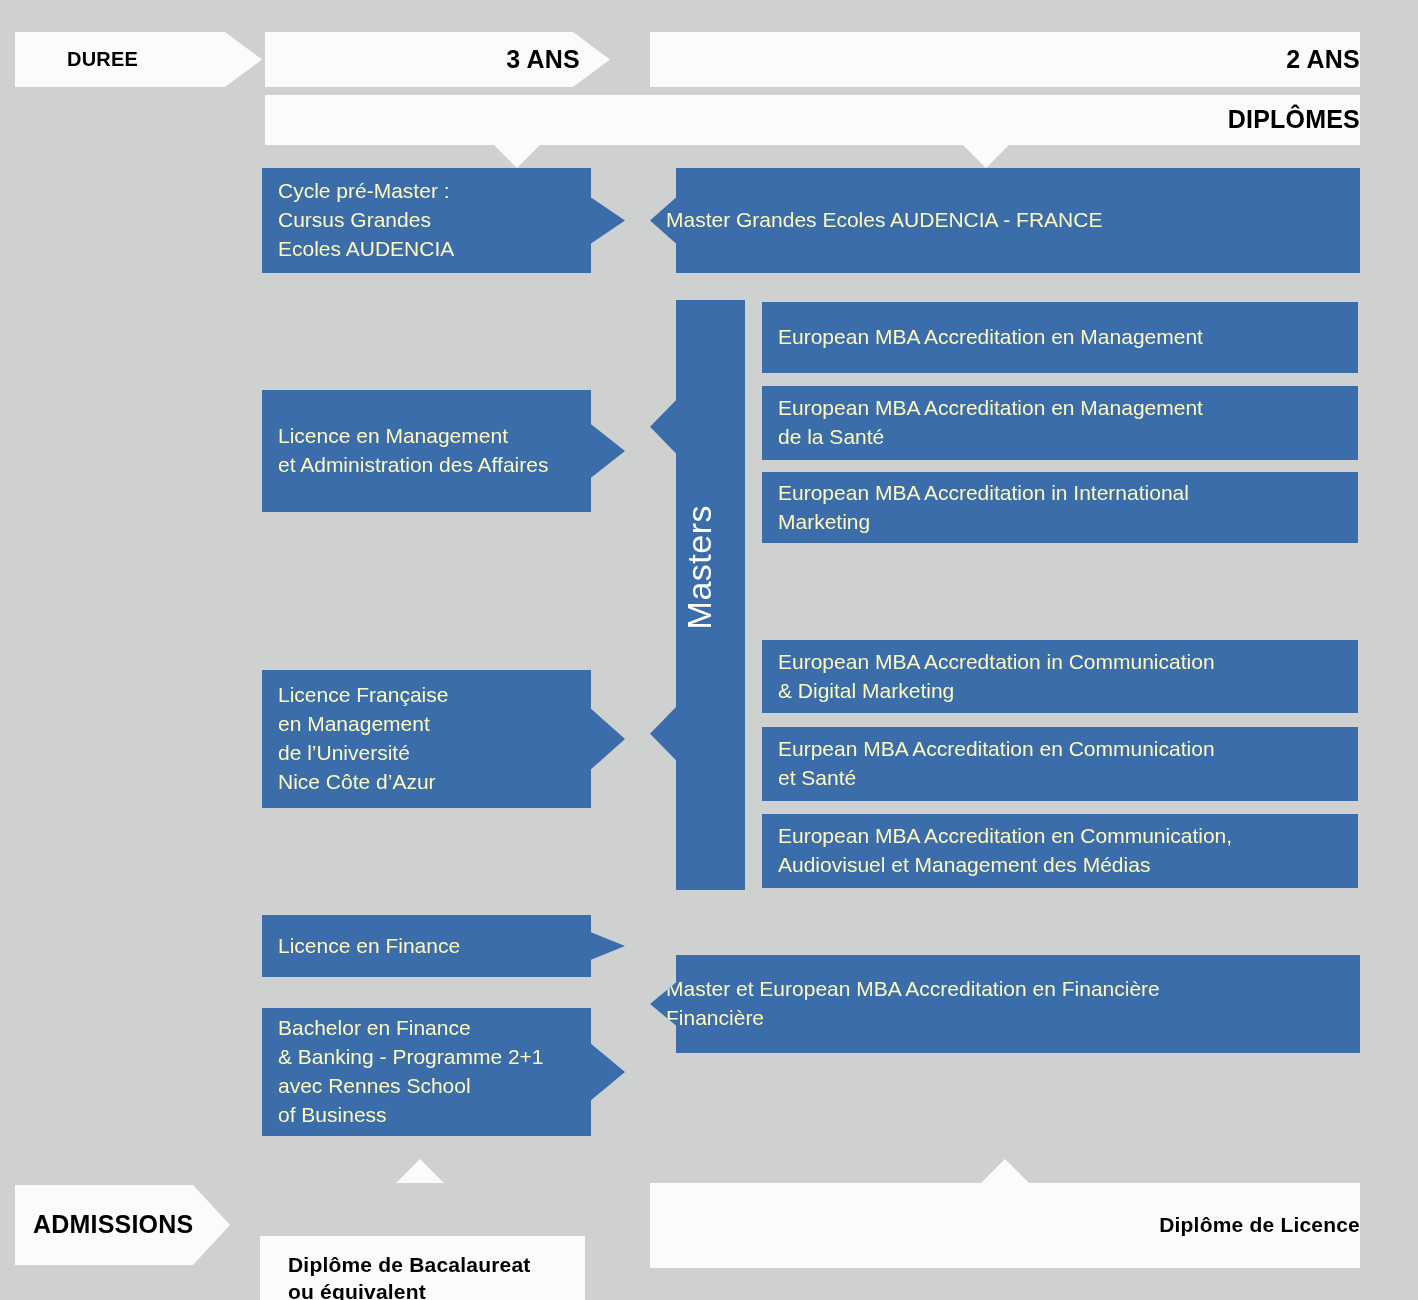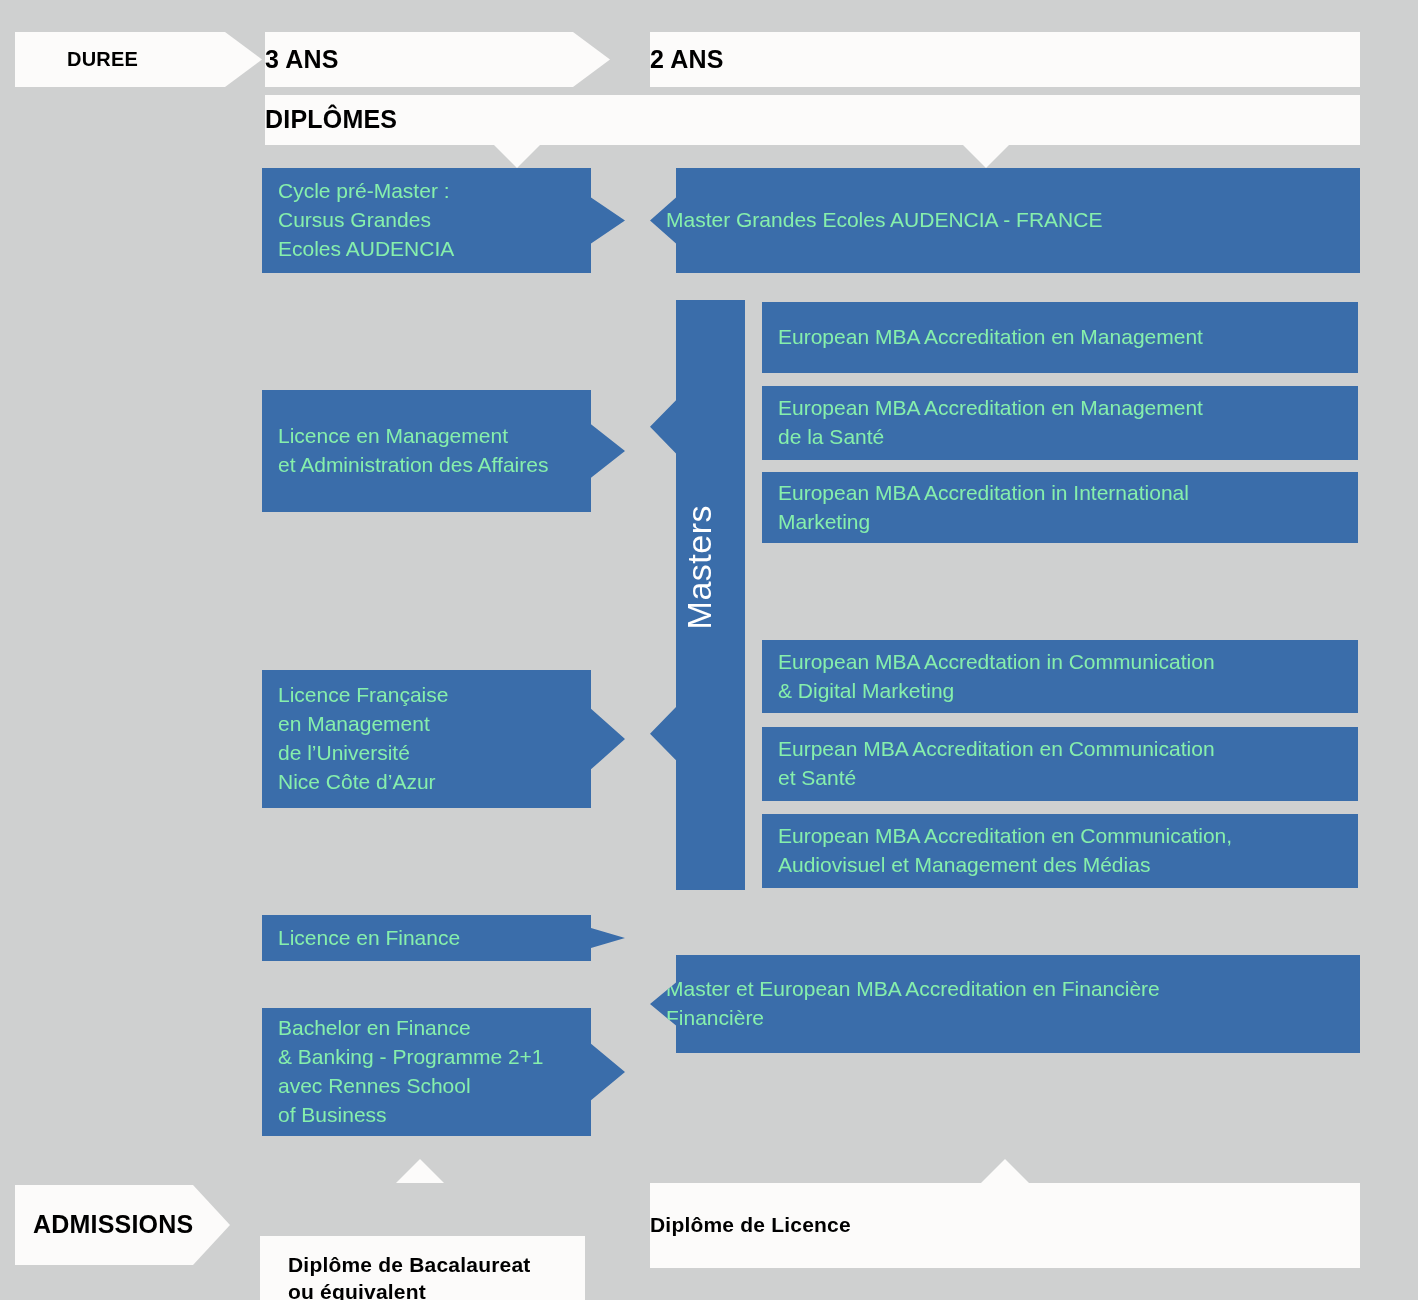--- a/index.html
+++ b/index.html
@@ -23,21 +23,21 @@
     position: absolute;
     box-sizing: border-box;
   }
   
   .wbar {
     background: #fcfbfa;
     color: #000;
     font-weight: bold;
     display: flex;
     align-items: center;
-    justify-content: flex-start;
+    justify-content: flex-end;
     text-align: center;
     line-height: 1.25;
     letter-spacing: 0.2px;
   }
   .wbar.left-align {
     justify-content: flex-start;
   }
   .wbar.arrow-right {
     clip-path: polygon(0 0, calc(100% - 37px) 0, 100% 50%, calc(100% - 37px) 100%, 0 100%);
   }
@@ -54,21 +54,21 @@
     position: absolute;
     width: 0;
     height: 0;
     border-left: 24px solid transparent;
     border-right: 24px solid transparent;
     border-bottom: 24px solid #fcfbfa;
   }
   
   .bbox {
     background: #3a6daa;
-    color: #86efac;
+    color: #fef9c3;
     font-size: 21px;
     line-height: 1.38;
     display: flex;
     flex-direction: column;
     justify-content: center;
     padding: 6px 14px 6px 16px;
     white-space: pre-line;
   }
   
   .bbox.point-right {
@@ -131,21 +131,21 @@
 et Administration des Affaires</span>
   </div>
 
   <div class="node bbox point-right" style="left:262px; top:670px; width:363px; height:138px;">
     <span>Licence Française
 en Management
 de l’Université
 Nice Côte d’Azur</span>
   </div>
 
-  <div class="node bbox point-right" style="left:262px; top:915px; width:363px; height:46px;">
+  <div class="node bbox point-right" style="left:262px; top:915px; width:363px; height:62px;">
     <span>Licence en Finance</span>
   </div>
 
   <div class="node bbox point-right" style="left:262px; top:1008px; width:363px; height:128px;">
     <span>Bachelor en Finance
 &amp; Banking - Programme 2+1
 avec Rennes School
 of Business</span>
   </div>
 

